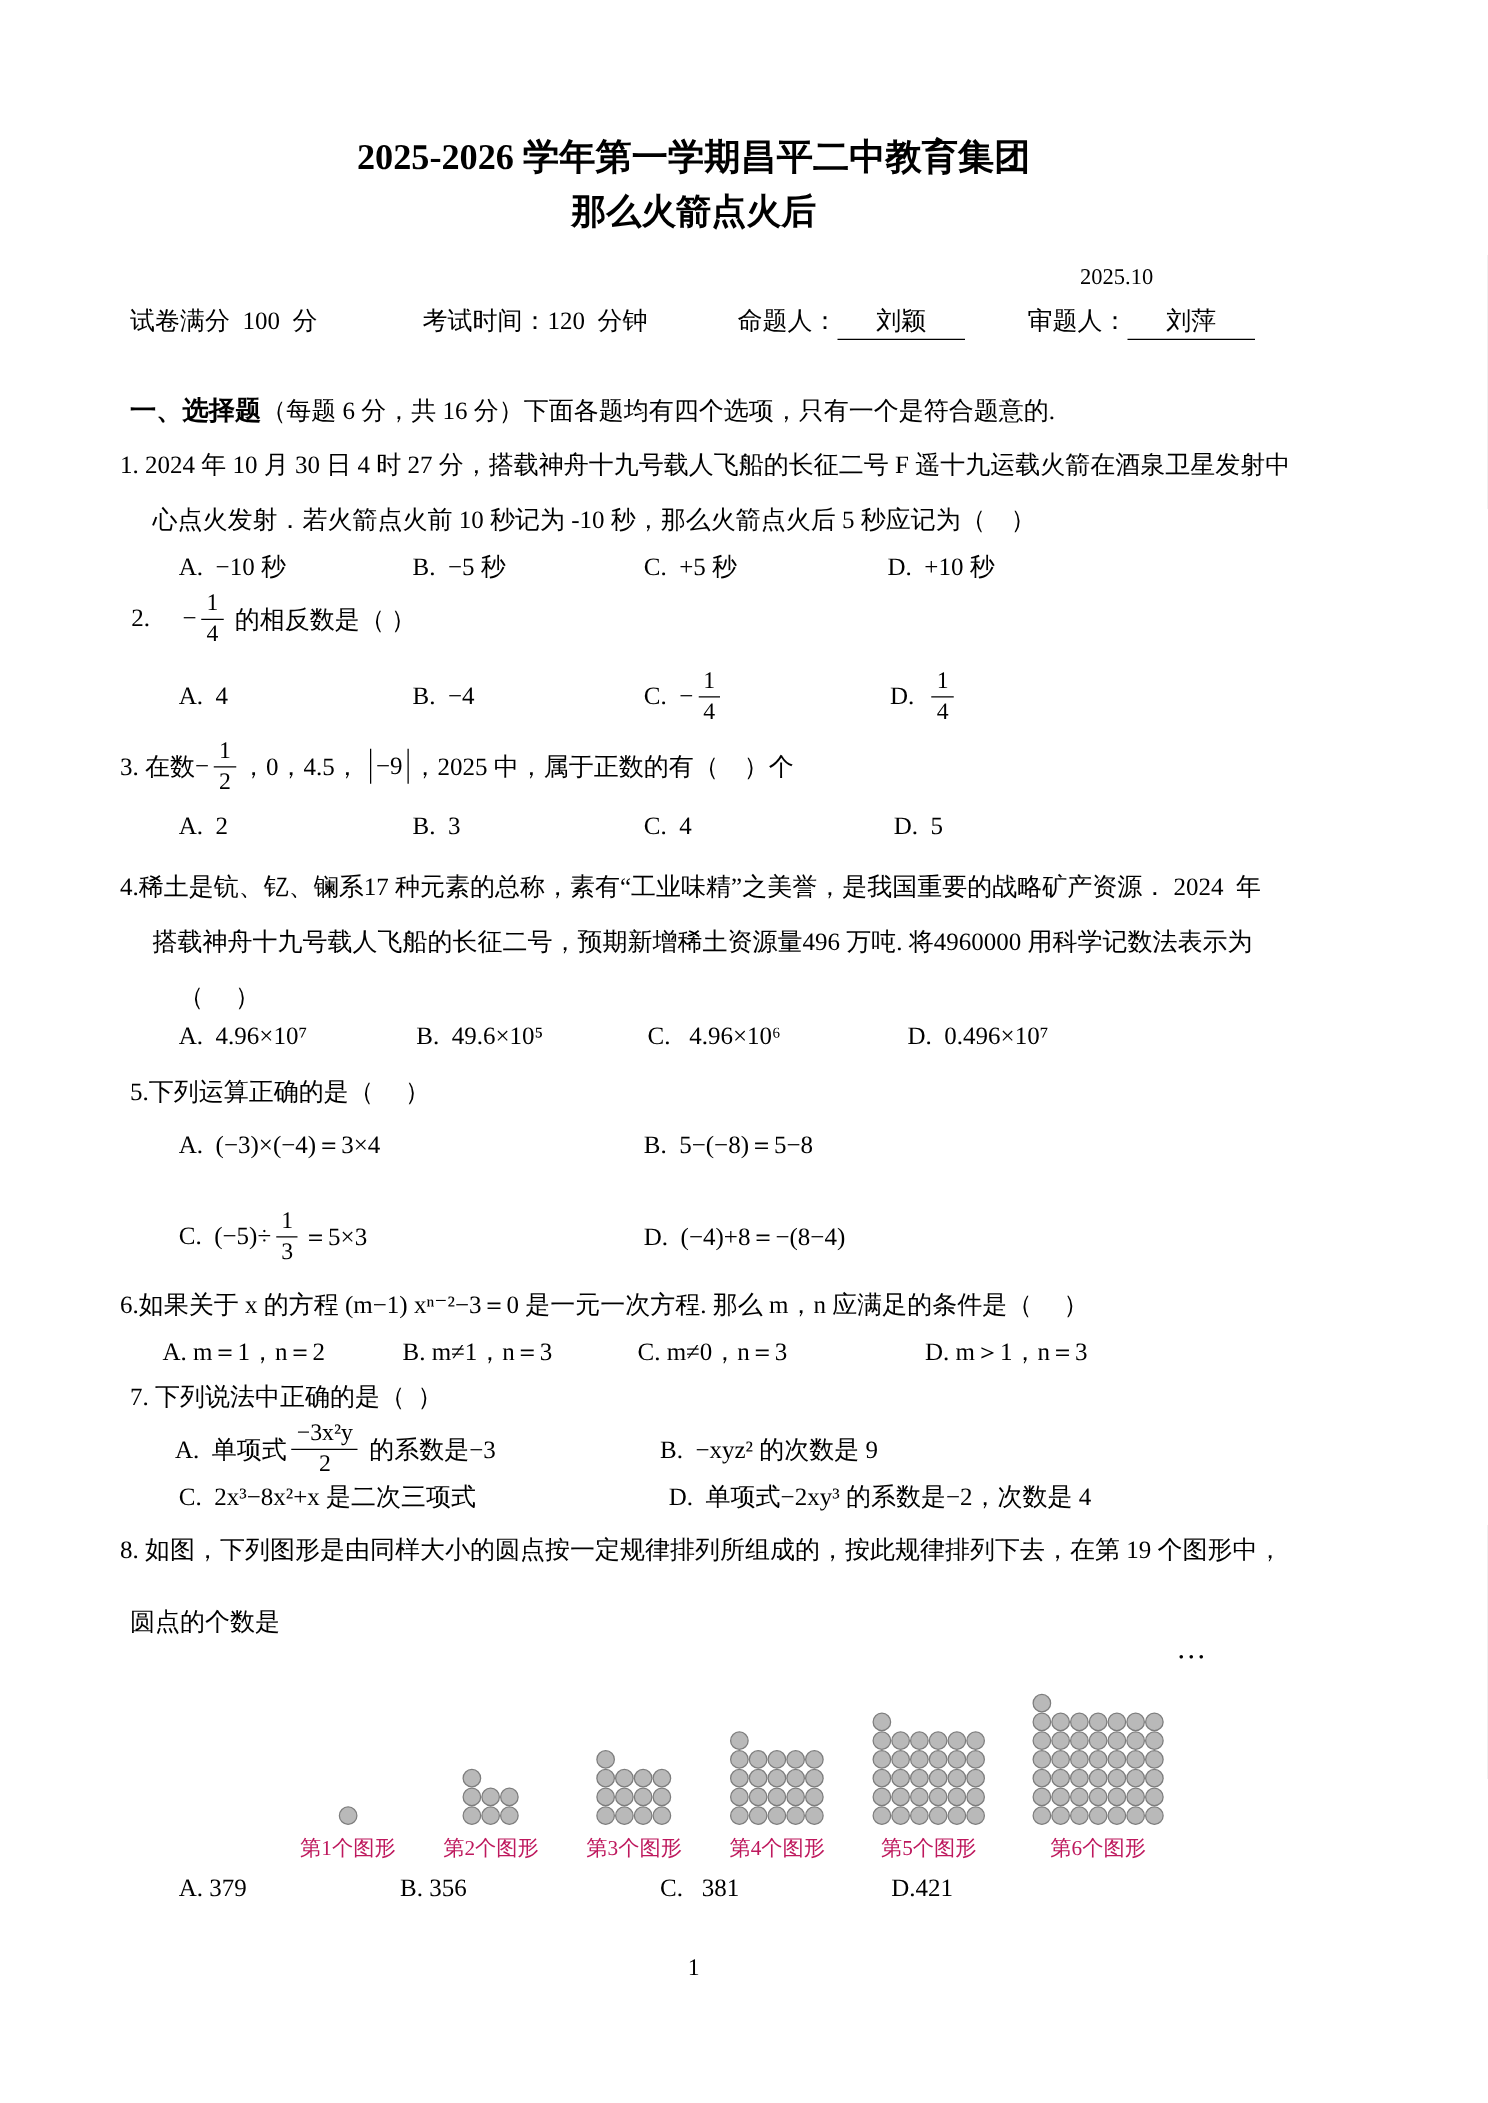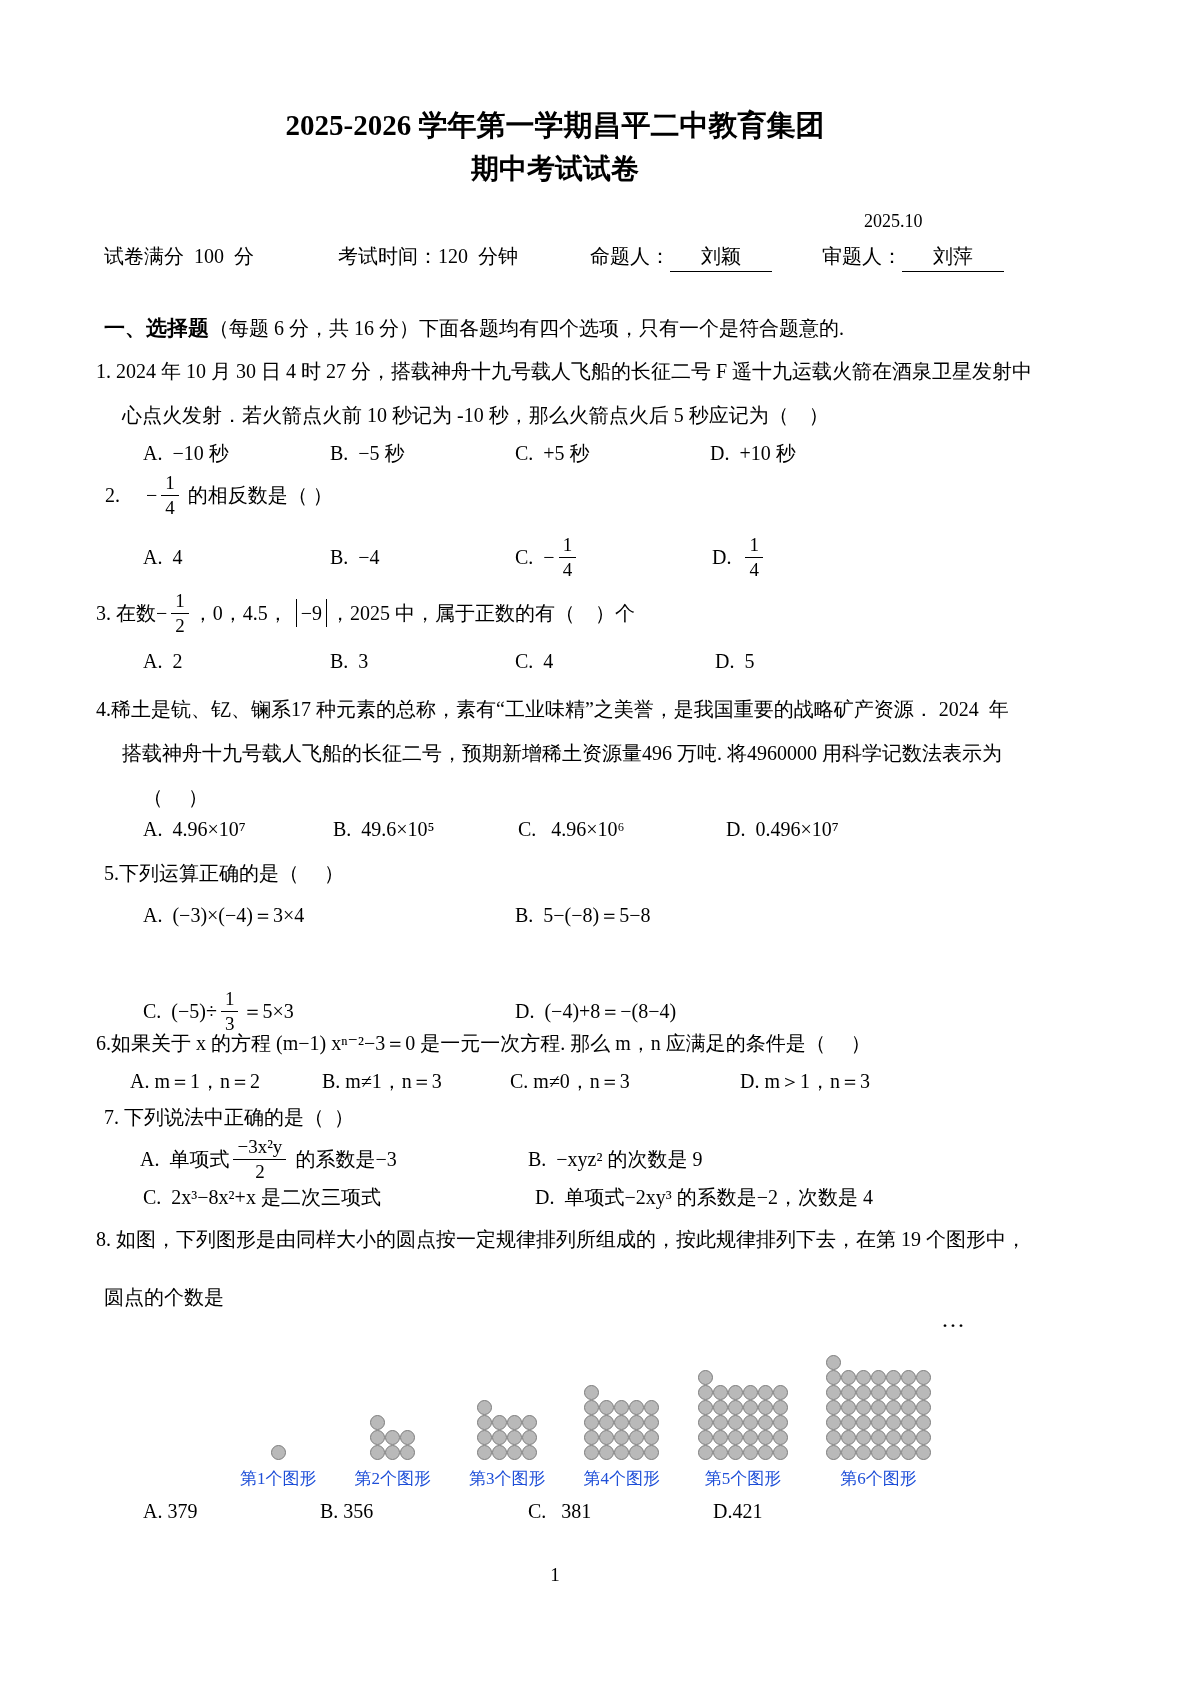--- a/index.html
+++ b/index.html
@@ -27,31 +27,31 @@
   .frac{display:inline-flex;flex-direction:column;text-align:center;vertical-align:middle;line-height:1.15;font-size:19px;margin:0 4px;}
   .frac .num{border-bottom:1.7px solid #000;padding:0 4px 1px 4px;}
   .frac .den{padding:1px 4px 0 4px;}
   .absval{display:inline-block;border-left:1.7px solid #000;border-right:1.7px solid #000;padding:3px 4px;margin:0 3px;line-height:1.1;}
   .flexrow{display:flex;align-items:center;white-space:pre;font-size:20px;position:absolute;}
   .figures{position:absolute;display:flex;align-items:flex-end;gap:38px;}
   .figure{display:flex;flex-direction:column;align-items:center;}
   .dots{display:flex;flex-direction:column;align-items:flex-start;}
   .dot-grid{display:grid;}
   .dot{width:15px;height:15px;border-radius:50%;background:var(--dot-fill,#b9b9b9);border:1px solid var(--dot-border,#7d7d7d);box-sizing:border-box;display:block;}
-  .fig-label{margin-top:7px;font-size:17px;color:#1d4ed8;white-space:nowrap;text-align:right;}
+  .fig-label{margin-top:7px;font-size:17px;color:#be185d;white-space:nowrap;text-align:right;}
   .ellipsis{position:absolute;font-size:24px;letter-spacing:2px;}
   .pagenum{font-size:19px;}
 </style>
 </head>
 <body>
 
 <div class="page">
 
   <div class="abs center t1" style="top:106px">2025-2026 学年第一学期昌平二中教育集团</div>
-  <div class="abs center t2" style="top:150px">期中考试试卷</div>
+  <div class="abs center t2" style="top:150px">那么火箭点火后</div>
   <div class="abs date" style="top:211px;left:864px">2025.10</div>
 
   <div class="abs info" style="top:243px;left:104px">试卷满分  100  分</div>
   <div class="abs info" style="top:243px;left:338px">考试时间：120  分钟</div>
   <div class="abs info" style="top:243px;left:590px"><span>命题人：</span><span class="uname">刘颖</span></div>
   <div class="abs info" style="top:243px;left:822px"><span>审题人：</span><span class="uname">刘萍</span></div>
 
   <div class="abs stem" style="top:314px;left:104px"><span class="bold">一、选择题</span><span>（每题 6 分，共 16 分）下面各题均有四个选项，只有一个是符合题意的.</span></div>
 
   <div class="abs stem" style="top:358px;left:96px">1. 2024 年 10 月 30 日 4 时 27 分，搭载神舟十九号载人飞船的长征二号 F 遥十九运载火箭在酒泉卫星发射中</div>
@@ -99,21 +99,21 @@
     <span class="opt" style="left:333px">B.  49.6×10⁵</span>
     <span class="opt" style="left:518px">C.   4.96×10⁶</span>
     <span class="opt" style="left:726px">D.  0.496×10⁷</span>
   </div>
 
   <div class="abs stem" style="top:860px;left:104px">5.下列运算正确的是（     ）</div>
   <div class="row" style="top:902px;height:36px">
     <span class="opt" style="left:143px">A.  (−3)×(−4)＝3×4</span>
     <span class="opt" style="left:515px">B.  5−(−8)＝5−8</span>
   </div>
-  <div class="row" style="top:980px;height:62px">
+  <div class="row" style="top:958px;height:62px">
     <span class="opt optf" style="left:143px;height:62px"><span>C.  (−5)÷</span><span class="frac"><span class="num">1</span><span class="den">3</span></span><span>＝5×3</span></span>
     <span class="opt optf" style="left:515px;height:62px">D.  (−4)+8＝−(8−4)</span>
   </div>
 
   <div class="abs stem" style="top:1030px;left:96px">6.如果关于 x 的方程 (m−1) xⁿ⁻²−3＝0 是一元一次方程. 那么 m，n 应满足的条件是（     ）</div>
   <div class="row" style="top:1068px;height:30px">
     <span class="opt" style="left:130px">A. m＝1，n＝2</span>
     <span class="opt" style="left:322px">B. m≠1，n＝3</span>
     <span class="opt" style="left:510px">C. m≠0，n＝3</span>
     <span class="opt" style="left:740px">D. m＞1，n＝3</span>

